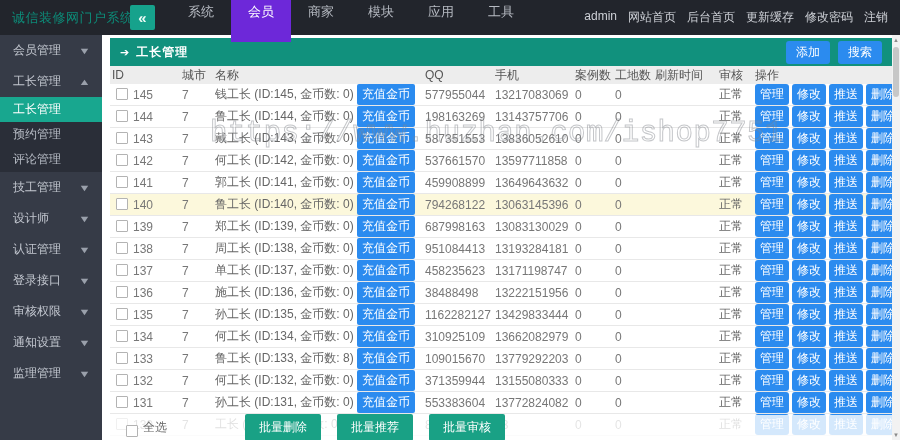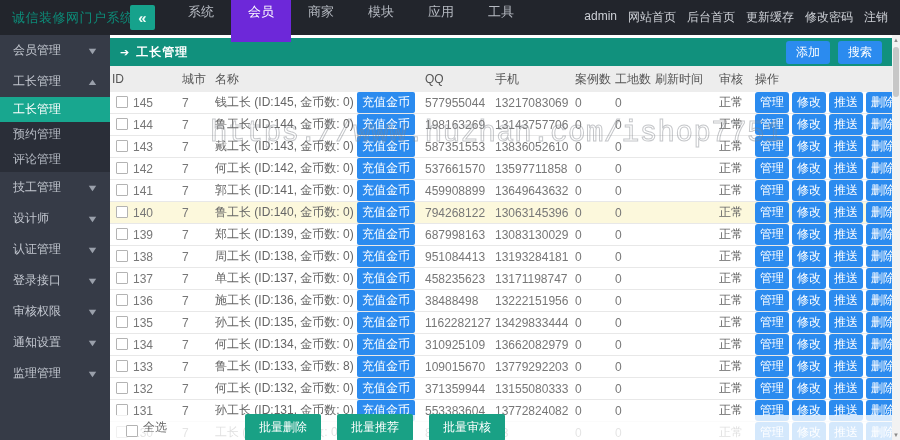--- a/index.html
+++ b/index.html
@@ -14,41 +14,41 @@
   .collapse-btn{width:25px;height:25px;background:#16a28c;color:#eafaf5;border-radius:2px;
           display:flex;align-items:center;justify-content:center;font-size:15px;font-weight:bold;
           margin:0 16px 0 0;cursor:pointer;}
   .nav{display:flex;height:48px;align-items:stretch;}
   .nav-item{color:#b6bac2;font-size:13px;padding:0 17px;line-height:35px;cursor:pointer;}
   .nav-item.active{background:#6d28d9;color:#fff;}
   .top-links{margin-left:auto;display:flex;gap:11px;padding-right:12px;}
   .top-link{color:#cdd0d6;font-size:12px;cursor:pointer;white-space:nowrap;}
 
   
-  .sidebar{position:absolute;top:35px;left:0;width:110px;height:405px;background:#363b47;z-index:20;}
+  .sidebar{position:absolute;top:35px;left:0;width:102px;height:405px;background:#363b47;z-index:20;}
   .side-item{height:31px;padding:0 13px;color:#c3c7d0;font-size:12px;display:flex;
              justify-content:space-between;align-items:center;cursor:pointer;}
   .caret{font-size:9px;color:#9aa0ab;transform:scaleX(1.4);}
   .submenu{background:#2a2e38;}
   .sub-item{height:25px;line-height:25px;padding:0 13px;color:#b7bcc5;font-size:12px;cursor:pointer;}
   .sub-item.active{background:#18a78f;color:#fff;}
 
   
   .main{position:absolute;left:110px;top:35px;width:782px;height:405px;background:#fff;z-index:10;}
   .panel-head{margin-top:3px;height:28px;background:#11917d;color:#fff;display:flex;
               align-items:center;padding:0 10px;}
   .arrow-ico{font-size:11px;line-height:1;}
   .panel-title{font-size:12px;font-weight:bold;margin-left:7px;letter-spacing:1px;}
   .panel-btns{margin-left:auto;display:flex;gap:8px;}
   .btn-blue{background:#2b8bef;color:#fff;font-size:12px;border:none;border-radius:3px;
             padding:3px 10px;cursor:pointer;font-family:inherit;}
 
   table{width:100%;border-collapse:collapse;table-layout:fixed;font-size:12px;color:#666;}
   thead tr{background:#ededed;}
-  th{font-weight:normal;color:#555;text-align:left;height:26px;padding:0 0 0 2px;
+  th{font-weight:normal;color:#555;text-align:left;height:18px;padding:0 0 0 2px;
      overflow:hidden;white-space:nowrap;}
   td{height:21px;border-bottom:1px solid #e8e8e8;padding:0 0 0 2px;white-space:nowrap;
      overflow:hidden;}
   tr.hl td{background:#fcf8dc;}
   .num{color:#777;}
   .cb{display:inline-block;width:10px;height:10px;border:1px solid #b3b3b3;border-radius:1px;
       background:#fff;margin:0 5px -1px 4px;cursor:pointer;}
   .recharge-btn{background:#2b8bef;color:#fff;border:none;border-radius:2px;font-size:12px;
       padding:2px 5px;margin-left:0;cursor:pointer;font-family:inherit;}
   .action-btn{background:#2b8bef;color:#fff;border:none;border-radius:3px;font-size:12px;

